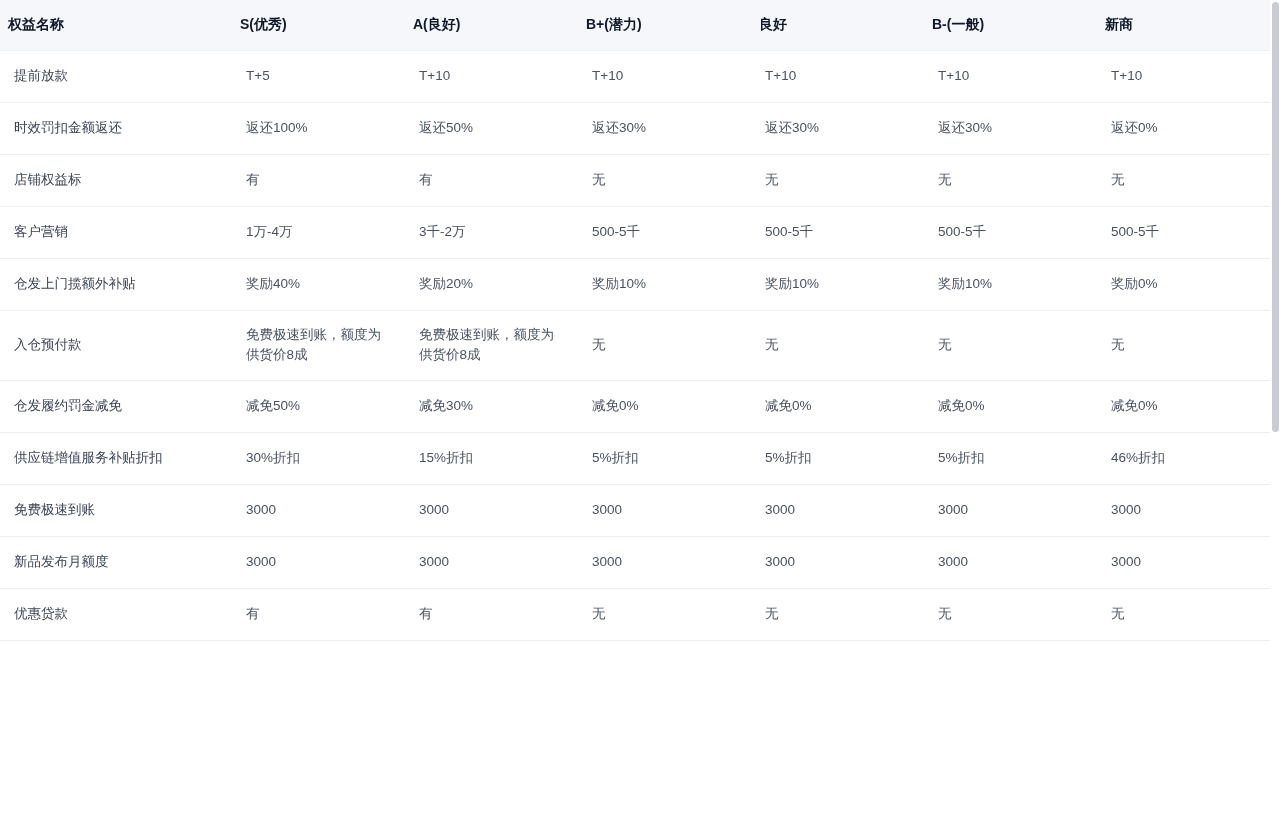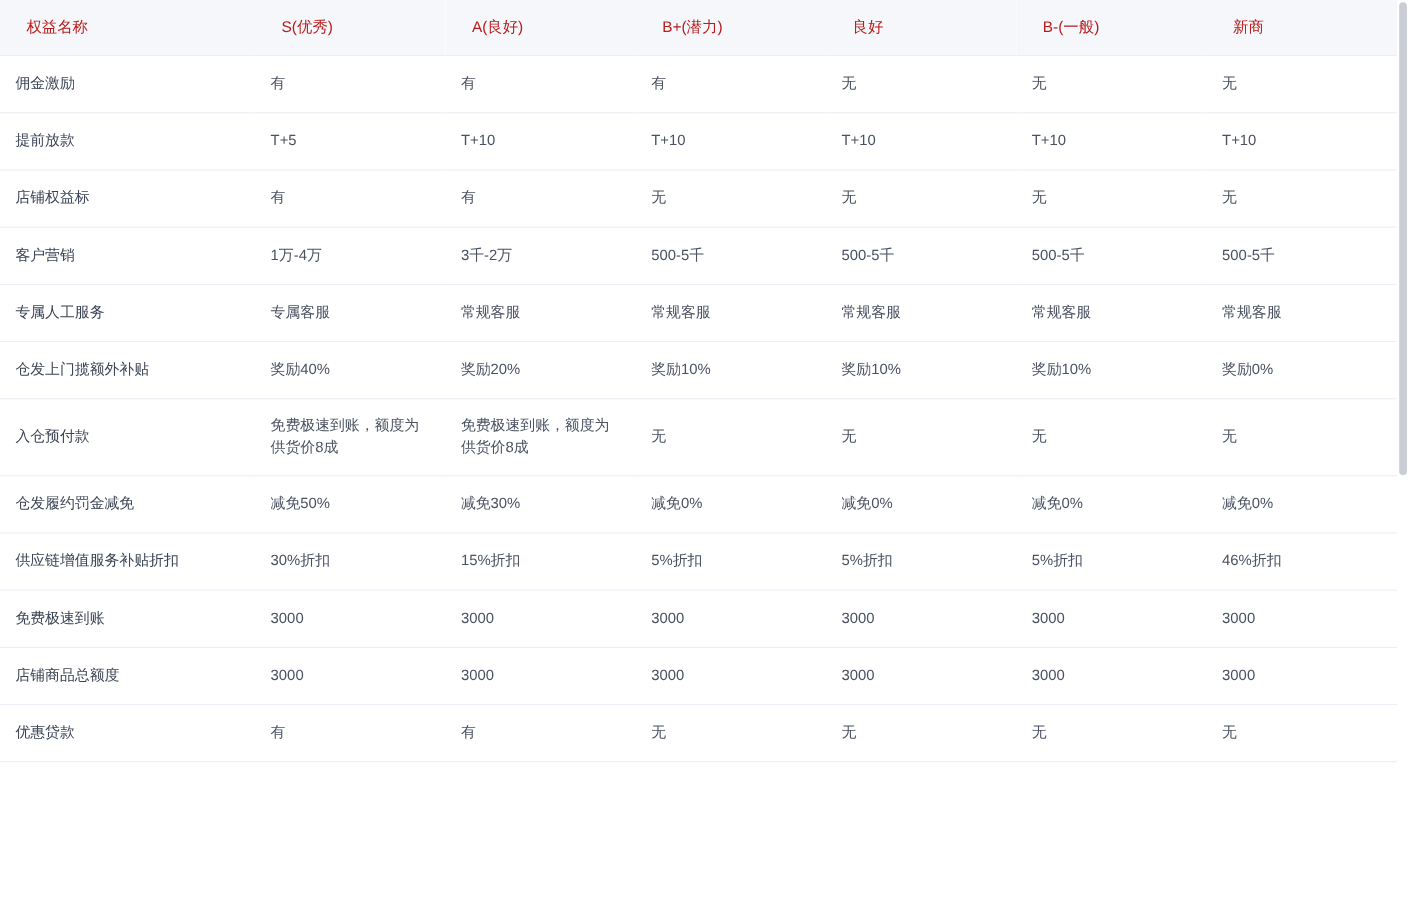--- a/index.html
+++ b/index.html
@@ -25,24 +25,24 @@
     background: #ffffff;
   }
   table.benefits-table col.col-name { width: 232px; }
   table.benefits-table col.col-tier { width: 173px; }
   thead tr.header-row {
     background: #f5f7fa;
     height: 50px;
   }
   thead th {
     text-align: left;
-    font-weight: 400;
+    font-weight: 700;
     font-size: 14px;
-    color: #b91c1c;
-    padding: 0 24px;
+    color: #0f172a;
+    padding: 0 8px;
     border-bottom: 1px solid #ebeef5;
     vertical-align: middle;
     white-space: nowrap;
     overflow: hidden;
   }
   tbody td {
     font-size: 13.5px;
     color: #4a5161;
     padding: 14px;
     border-bottom: 1px solid #ebeef5;
@@ -93,63 +93,54 @@
         <th>S(优秀)</th>
         <th>A(良好)</th>
         <th>B+(潜力)</th>
         <th>良好</th>
         <th>B-(一般)</th>
         <th>新商</th>
       </tr>
     </thead>
     <tbody>
       <tr>
-        <td class="name-cell">佣金激励</td>
-        <td>有</td>
-        <td>有</td>
-        <td>有</td>
-        <td>无</td>
-        <td>无</td>
-        <td>无</td>
-      </tr>
-      <tr>
         <td class="name-cell">提前放款</td>
         <td>T+5</td>
         <td>T+10</td>
         <td>T+10</td>
         <td>T+10</td>
         <td>T+10</td>
         <td>T+10</td>
+      </tr>
+      <tr>
+        <td class="name-cell">时效罚扣金额返还</td>
+        <td>返还100%</td>
+        <td>返还50%</td>
+        <td>返还30%</td>
+        <td>返还30%</td>
+        <td>返还30%</td>
+        <td>返还0%</td>
       </tr>
       <tr>
         <td class="name-cell">店铺权益标</td>
         <td>有</td>
         <td>有</td>
         <td>无</td>
         <td>无</td>
         <td>无</td>
         <td>无</td>
       </tr>
       <tr>
         <td class="name-cell">客户营销</td>
         <td>1万-4万</td>
         <td>3千-2万</td>
         <td>500-5千</td>
         <td>500-5千</td>
         <td>500-5千</td>
         <td>500-5千</td>
-      </tr>
-      <tr>
-        <td class="name-cell">专属人工服务</td>
-        <td>专属客服</td>
-        <td>常规客服</td>
-        <td>常规客服</td>
-        <td>常规客服</td>
-        <td>常规客服</td>
-        <td>常规客服</td>
       </tr>
       <tr>
         <td class="name-cell">仓发上门揽额外补贴</td>
         <td>奖励40%</td>
         <td>奖励20%</td>
         <td>奖励10%</td>
         <td>奖励10%</td>
         <td>奖励10%</td>
         <td>奖励0%</td>
       </tr>
@@ -183,21 +174,21 @@
       <tr>
         <td class="name-cell">免费极速到账</td>
         <td>3000</td>
         <td>3000</td>
         <td>3000</td>
         <td>3000</td>
         <td>3000</td>
         <td>3000</td>
       </tr>
       <tr>
-        <td class="name-cell">店铺商品总额度</td>
+        <td class="name-cell">新品发布月额度</td>
         <td>3000</td>
         <td>3000</td>
         <td>3000</td>
         <td>3000</td>
         <td>3000</td>
         <td>3000</td>
       </tr>
       <tr>
         <td class="name-cell">优惠贷款</td>
         <td>有</td>

